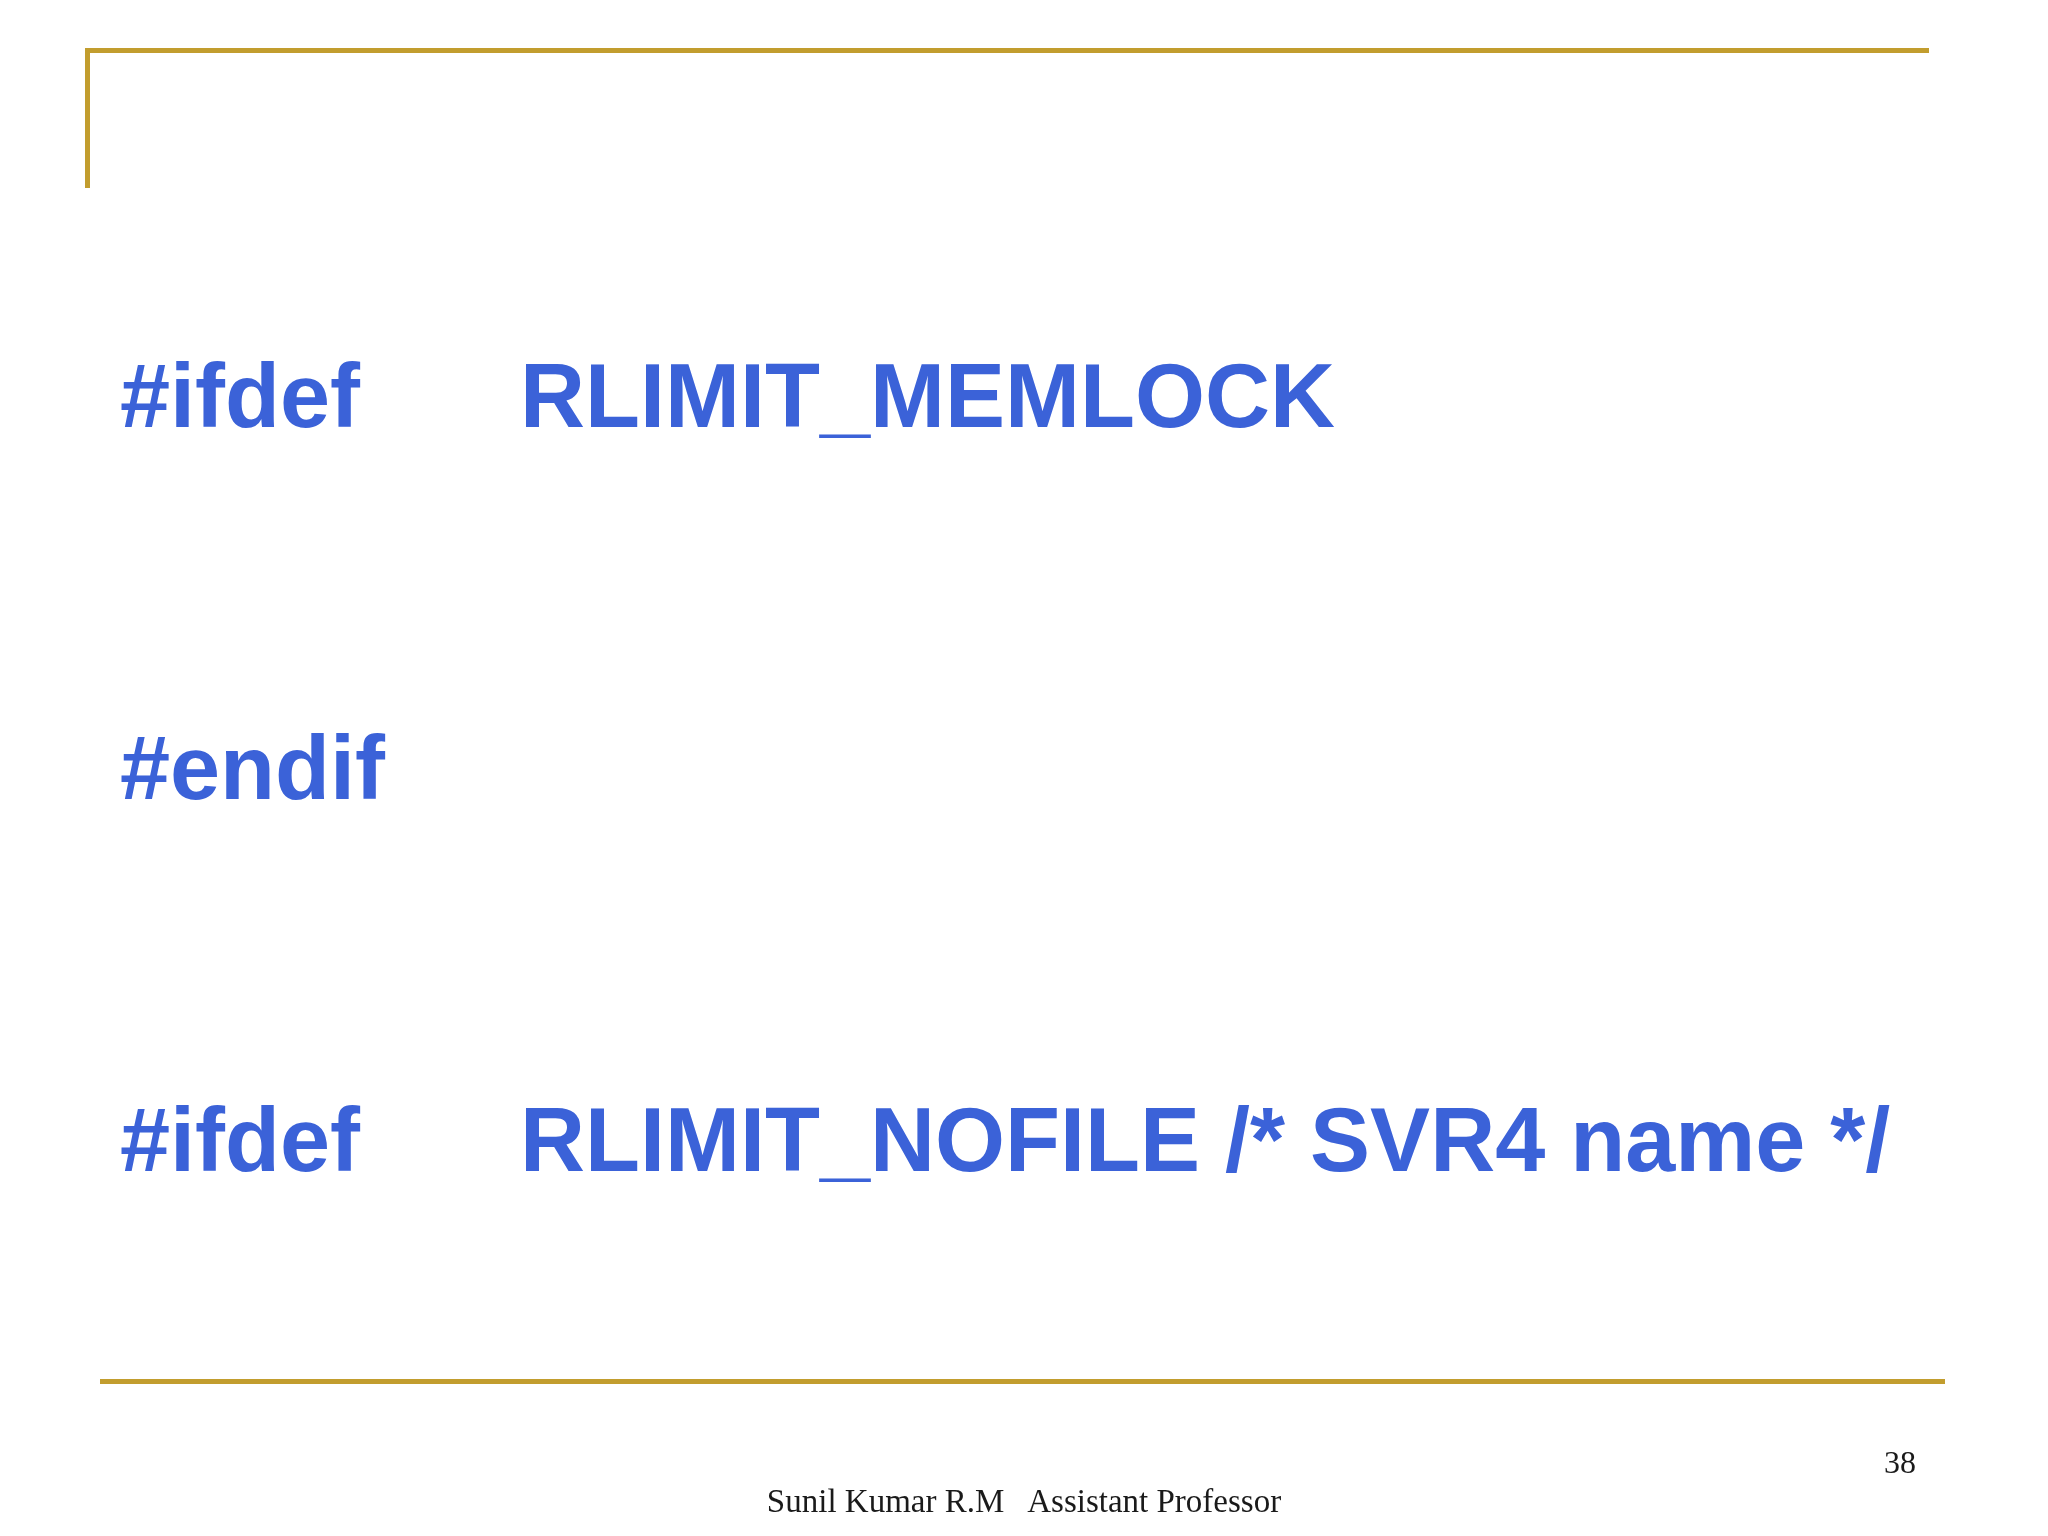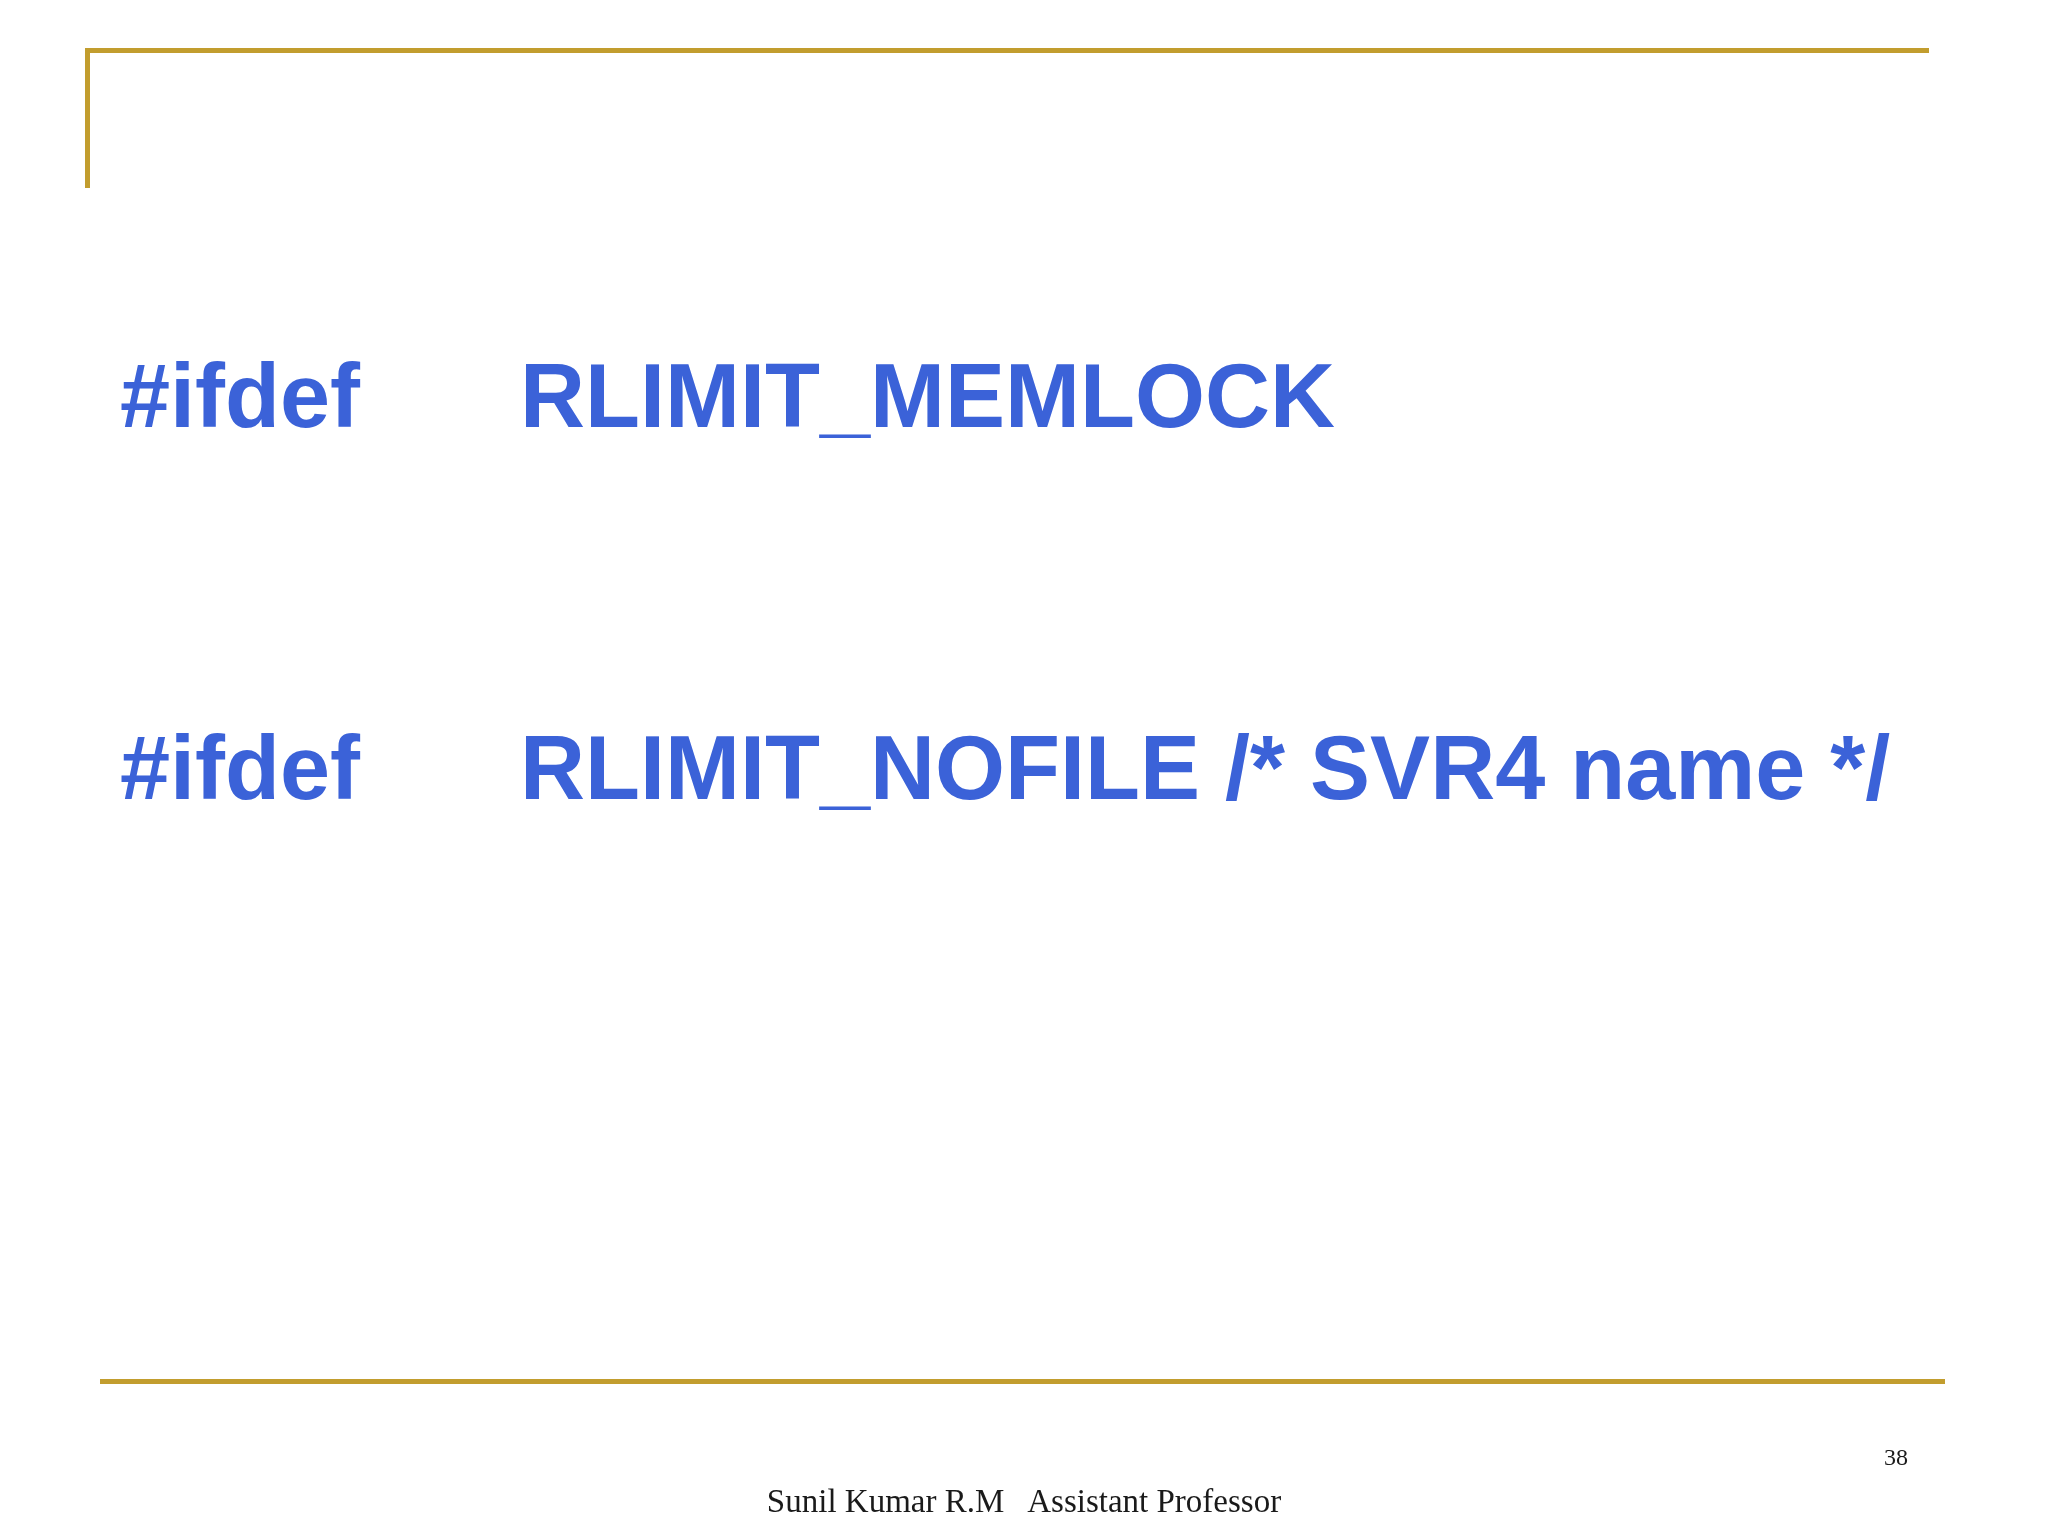--- a/index.html
+++ b/index.html
@@ -68,35 +68,36 @@
     font-size: 33px;
     line-height: 38px;
     color: #1A1A1A;
     white-space: pre;
   }
   .page-number {
     position: absolute;
     left: 1884px;
     top: 1444px;
     font-family: "Liberation Serif", "DejaVu Serif", serif;
-    font-size: 24px;
+    font-size: 32px;
     color: #1A1A1A;
   }
 </style>
 </head>
 <body>
 
 <div class="slide">
 
   <div class="border-top"></div>
   <div class="border-left"></div>
   <div class="border-bottom"></div>
 
   <div class="code">
     <div class="code-line">#ifdef	RLIMIT_MEMLOCK</div>
+    <div class="code-line">#endif</div>
     <div class="code-line">#ifdef	RLIMIT_NOFILE /* SVR4 name */</div>
     
     
     
     
     
   </div>
 
   <div class="footer">
     <div>Sunil Kumar R.M   Assistant Professor</div>

